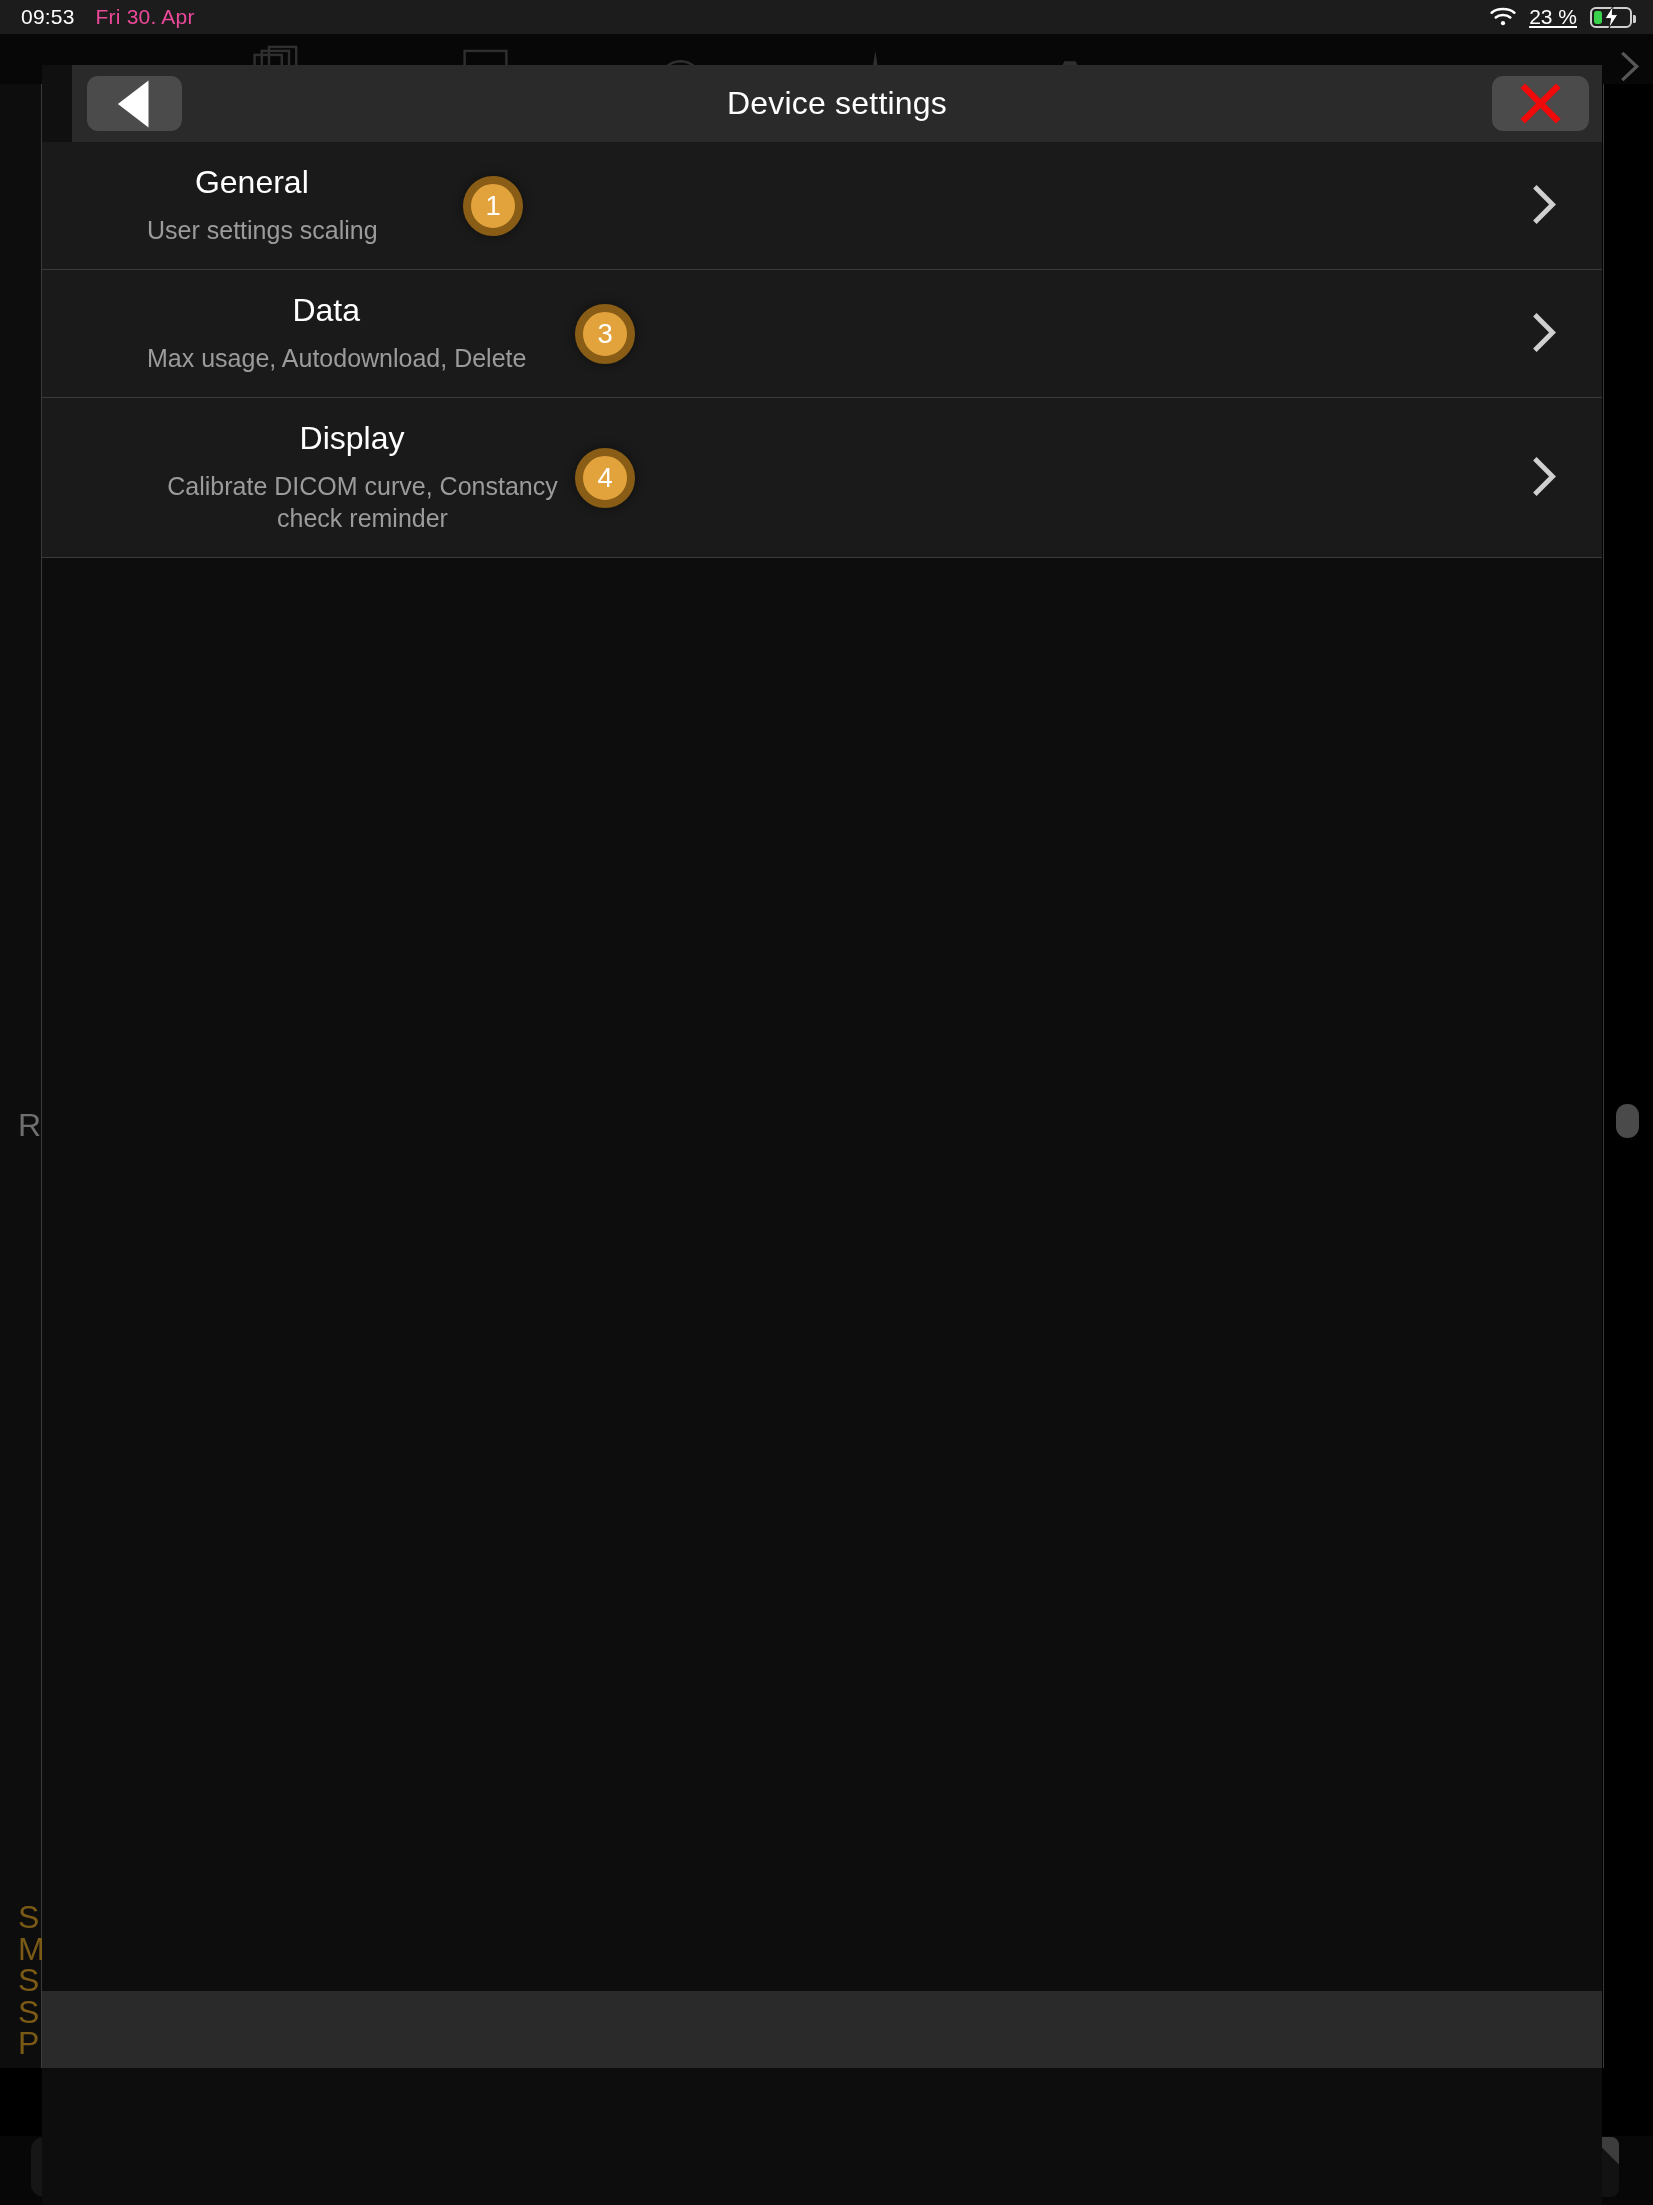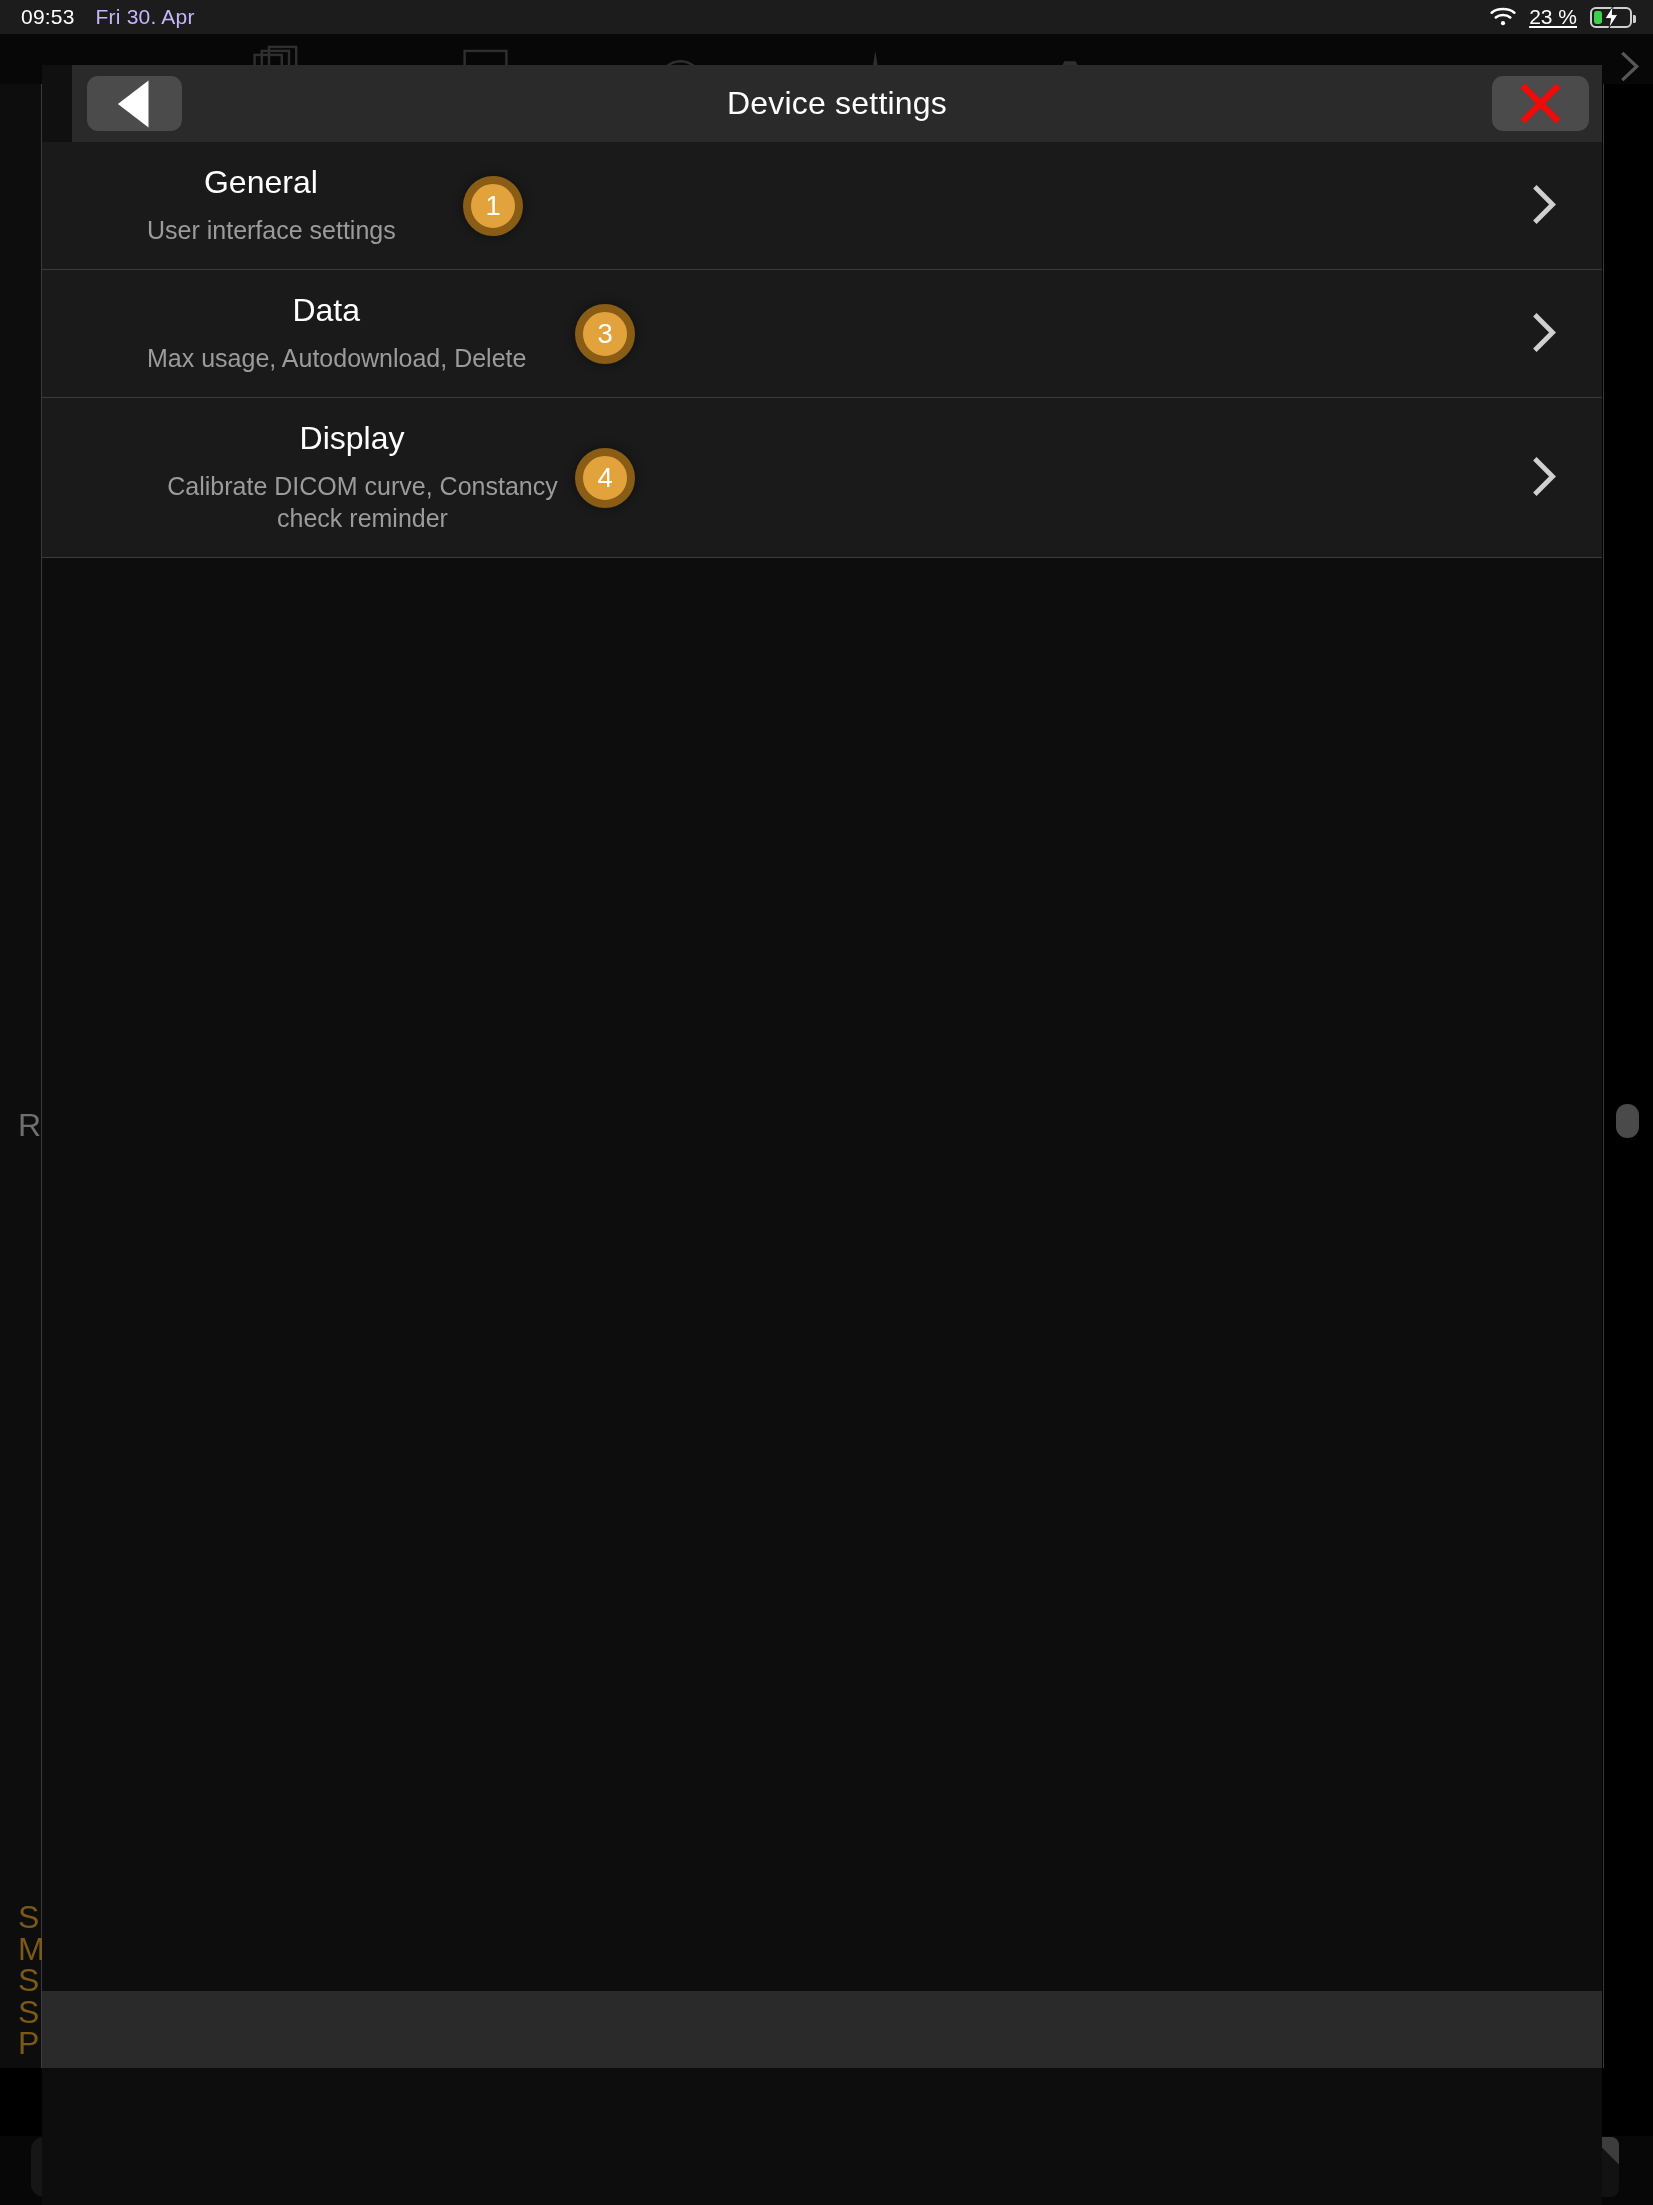--- a/index.html
+++ b/index.html
@@ -21,21 +21,21 @@
   #statusbar {
     position:absolute; left:0; top:0;
     width:1653px; height:34px;
     background:#1c1c1c;
     display:flex; align-items:center;
     padding:16px 21px;
     z-index:60;
   }
   .sb-left { display:flex; align-items:center; gap:21px; }
   .sb-time { color:#ffffff; font-size:21px; letter-spacing:0.2px; }
-  .sb-date { color:#c4b5fd; font-size:21px; letter-spacing:0.2px; }
+  .sb-date { color:#ec4899; font-size:21px; letter-spacing:0.2px; }
   .sb-right {
     margin-left:auto; display:flex; align-items:center; gap:13px;
   }
   .sb-pct { color:#ffffff; font-size:21px;text-decoration:underline; }
   .wifi { width:26px; height:19.4px; display:block; }
   .batt {
     position:relative; width:42px; height:21px;
     border:2px solid #cfcfcf; border-radius:5.7px;
     display:flex; align-items:center; padding:2px;
   }
@@ -303,21 +303,21 @@
           <line x1="51" y1="7" x2="7" y2="51" stroke="#f00a0a" stroke-width="8"></line>
         </svg>
       </div>
     </div>
 
     <div id="settings-list">
 
       <div class="setting-row">
         <div class="row-texts">
           <div class="row-title">General</div>
-          <div class="row-sub">User interface settings</div>
+          <div class="row-sub">User settings scaling</div>
         </div>
         <div class="row-badge" style="left:421px; top:34px;">1</div>
         <span class="row-chev">
           <svg width="27.4" height="42" viewBox="0 0 34 52">
               <path d="M6 4 L28 26 L6 48" fill="none" stroke="#d0d0d0" stroke-width="6"></path>
             </svg>
         </span>
       </div>
 
 

